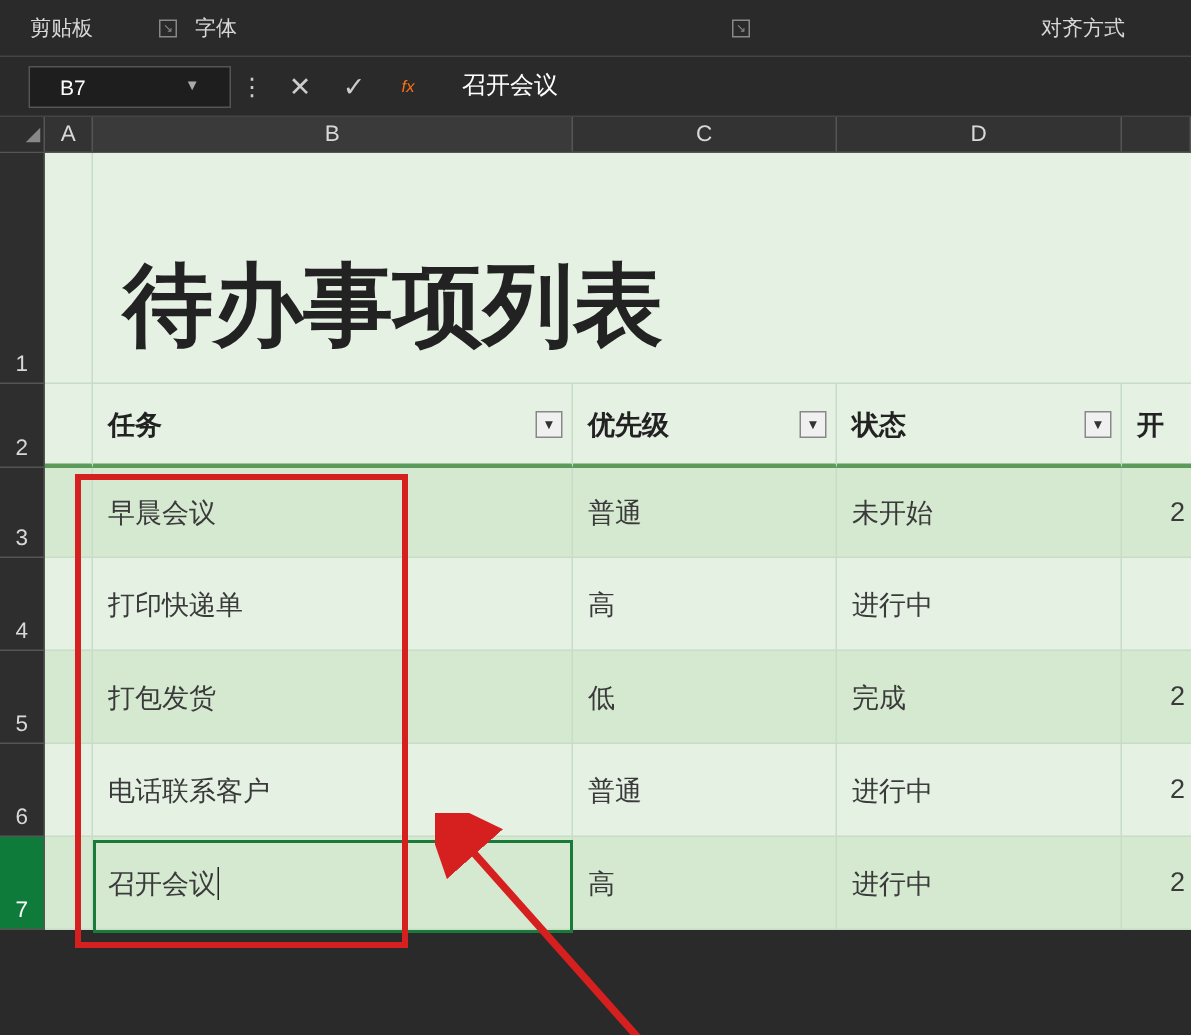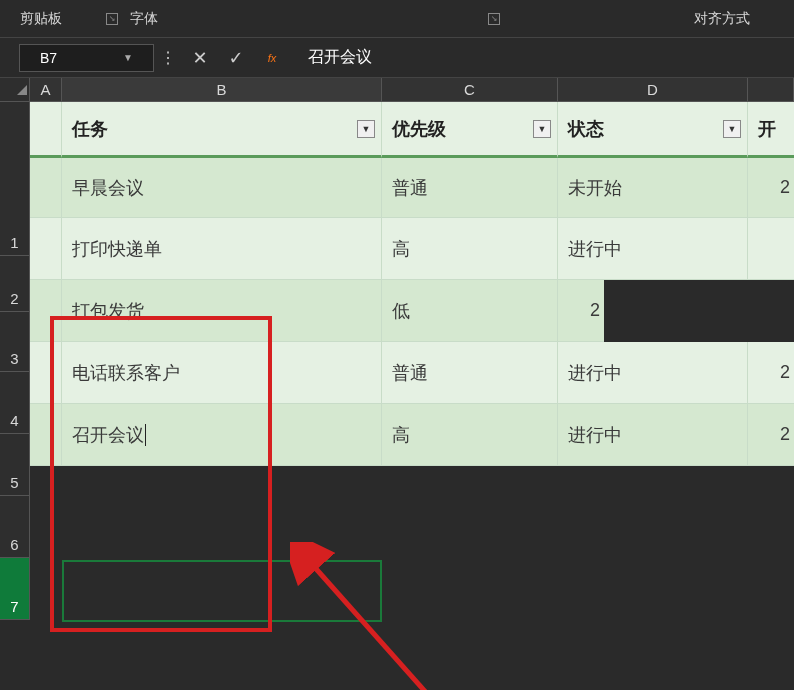--- a/index.html
+++ b/index.html
@@ -254,20 +254,24 @@
     <div class="row-header rh-2">2</div>
     <div class="row-header rh-3">3</div>
     <div class="row-header rh-4">4</div>
     <div class="row-header rh-5">5</div>
     <div class="row-header rh-6">6</div>
     <div class="row-header rh-7 selected">7</div>
   </div>
 
   <div class="cells">
 
+    <div class="cell-row">
+      <div class="cell col-A rh-1"></div>
+      <div class="cell title-cell rh-1" style="width:732px;border-right:none;">待办事项列表</div>
+    </div>
 
     <div class="cell-row">
       <div class="cell col-A rh-2 header-cell" style="border-bottom:3px solid #5a9b5a;"></div>
       <div class="cell col-B rh-2 header-cell first">
         <span>任务</span>
         <span class="filter-btn">▼</span>
       </div>
       <div class="cell col-C rh-2 header-cell">
         <span>优先级</span>
         <span class="filter-btn">▼</span>
@@ -294,20 +298,21 @@
       <div class="cell col-B rh-4 data-cell">打印快递单</div>
       <div class="cell col-C rh-4 data-cell">高</div>
       <div class="cell col-D rh-4 data-cell">进行中</div>
       <div class="cell col-E rh-4 data-cell last-col" style="border-right:none;"></div>
     </div>
 
     <div class="cell-row">
       <div class="cell col-A rh-5 row-stripe"></div>
       <div class="cell col-B rh-5 row-stripe data-cell">打包发货</div>
       <div class="cell col-C rh-5 row-stripe data-cell">低</div>
+      <div class="cell col-D rh-5 row-stripe data-cell">完成</div>
       <div class="cell col-E rh-5 row-stripe data-cell last-col" style="border-right:none;">2</div>
     </div>
 
     <div class="cell-row">
       <div class="cell col-A rh-6"></div>
       <div class="cell col-B rh-6 data-cell">电话联系客户</div>
       <div class="cell col-C rh-6 data-cell">普通</div>
       <div class="cell col-D rh-6 data-cell">进行中</div>
       <div class="cell col-E rh-6 data-cell last-col" style="border-right:none;">2</div>
     </div>

